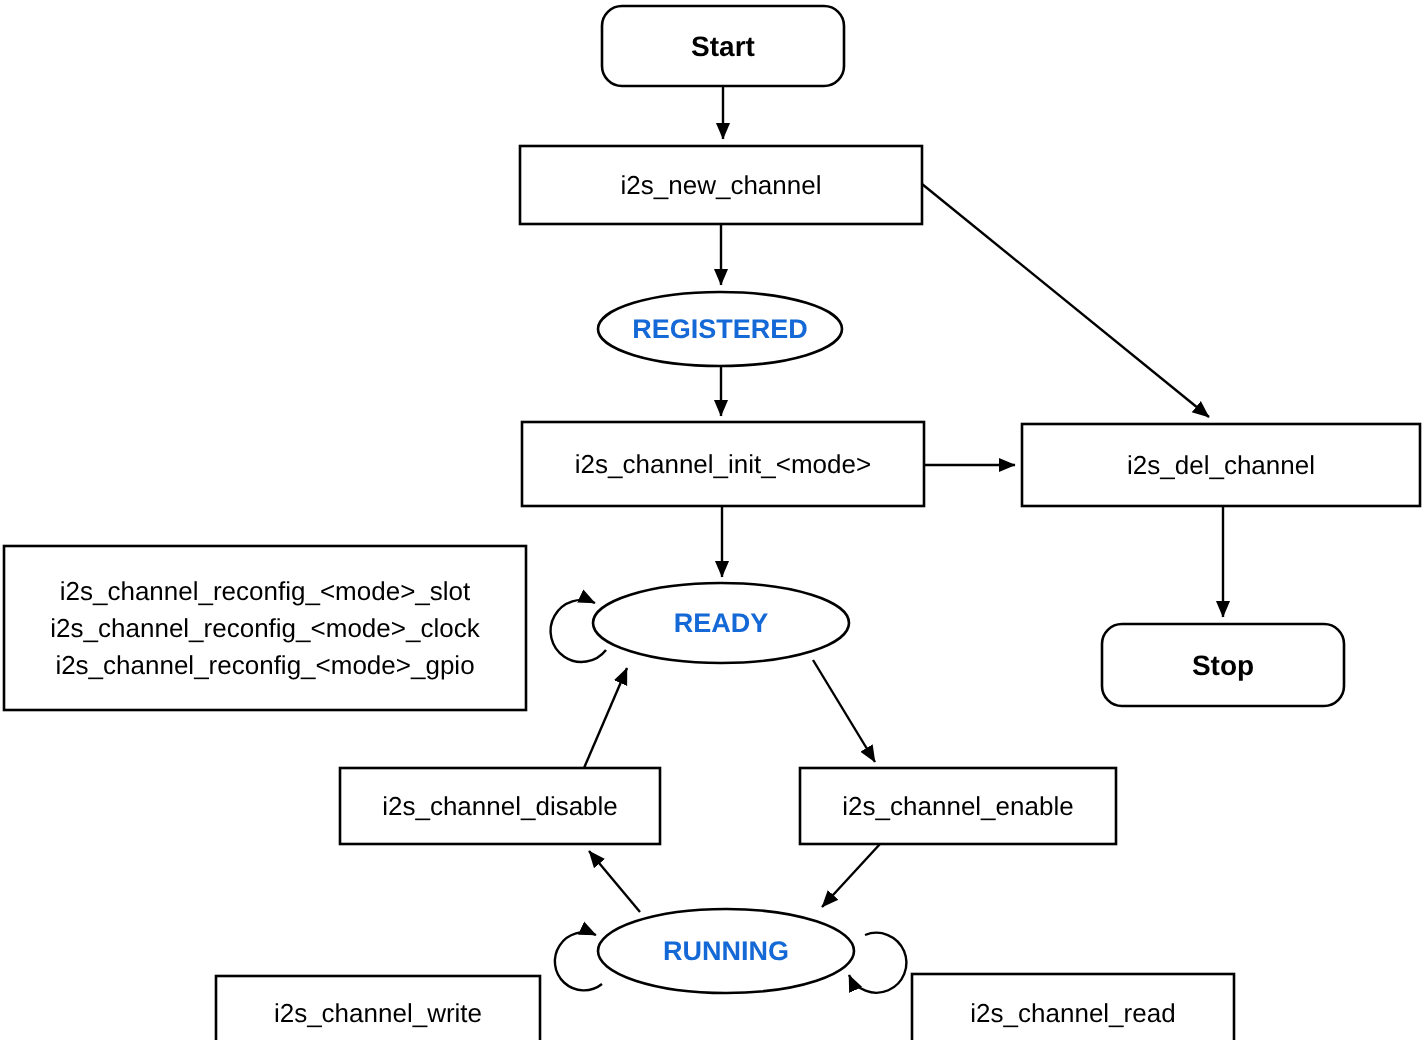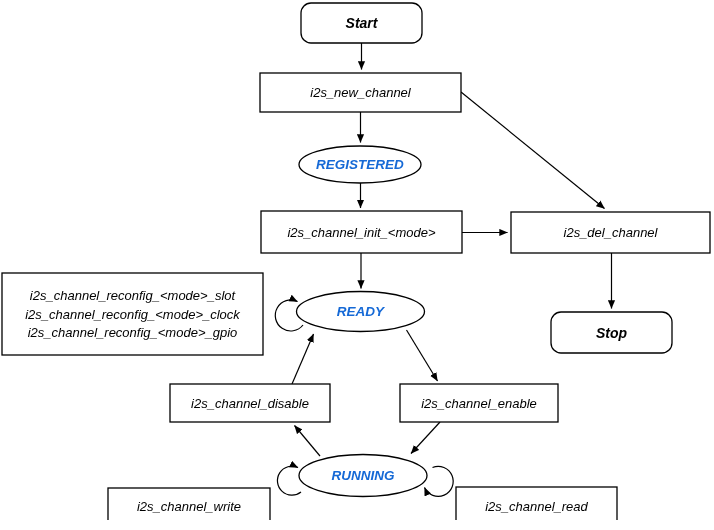--- a/index.html
+++ b/index.html
@@ -6,21 +6,20 @@
     margin: 0;
     padding: 0;
     background: #ffffff;
   }
   .canvas {
     position: relative;
     width: 714px;
     height: 520px;
     background: #ffffff;
     font-family: "Liberation Sans", "DejaVu Sans", sans-serif;
-    font-style: italic;
   }
   svg { display: block; }
   .node-shape {
     fill: #ffffff;
     stroke: #000000;
     stroke-width: 1.3;
   }
   .edge {
     fill: none;
     stroke: #000000;

